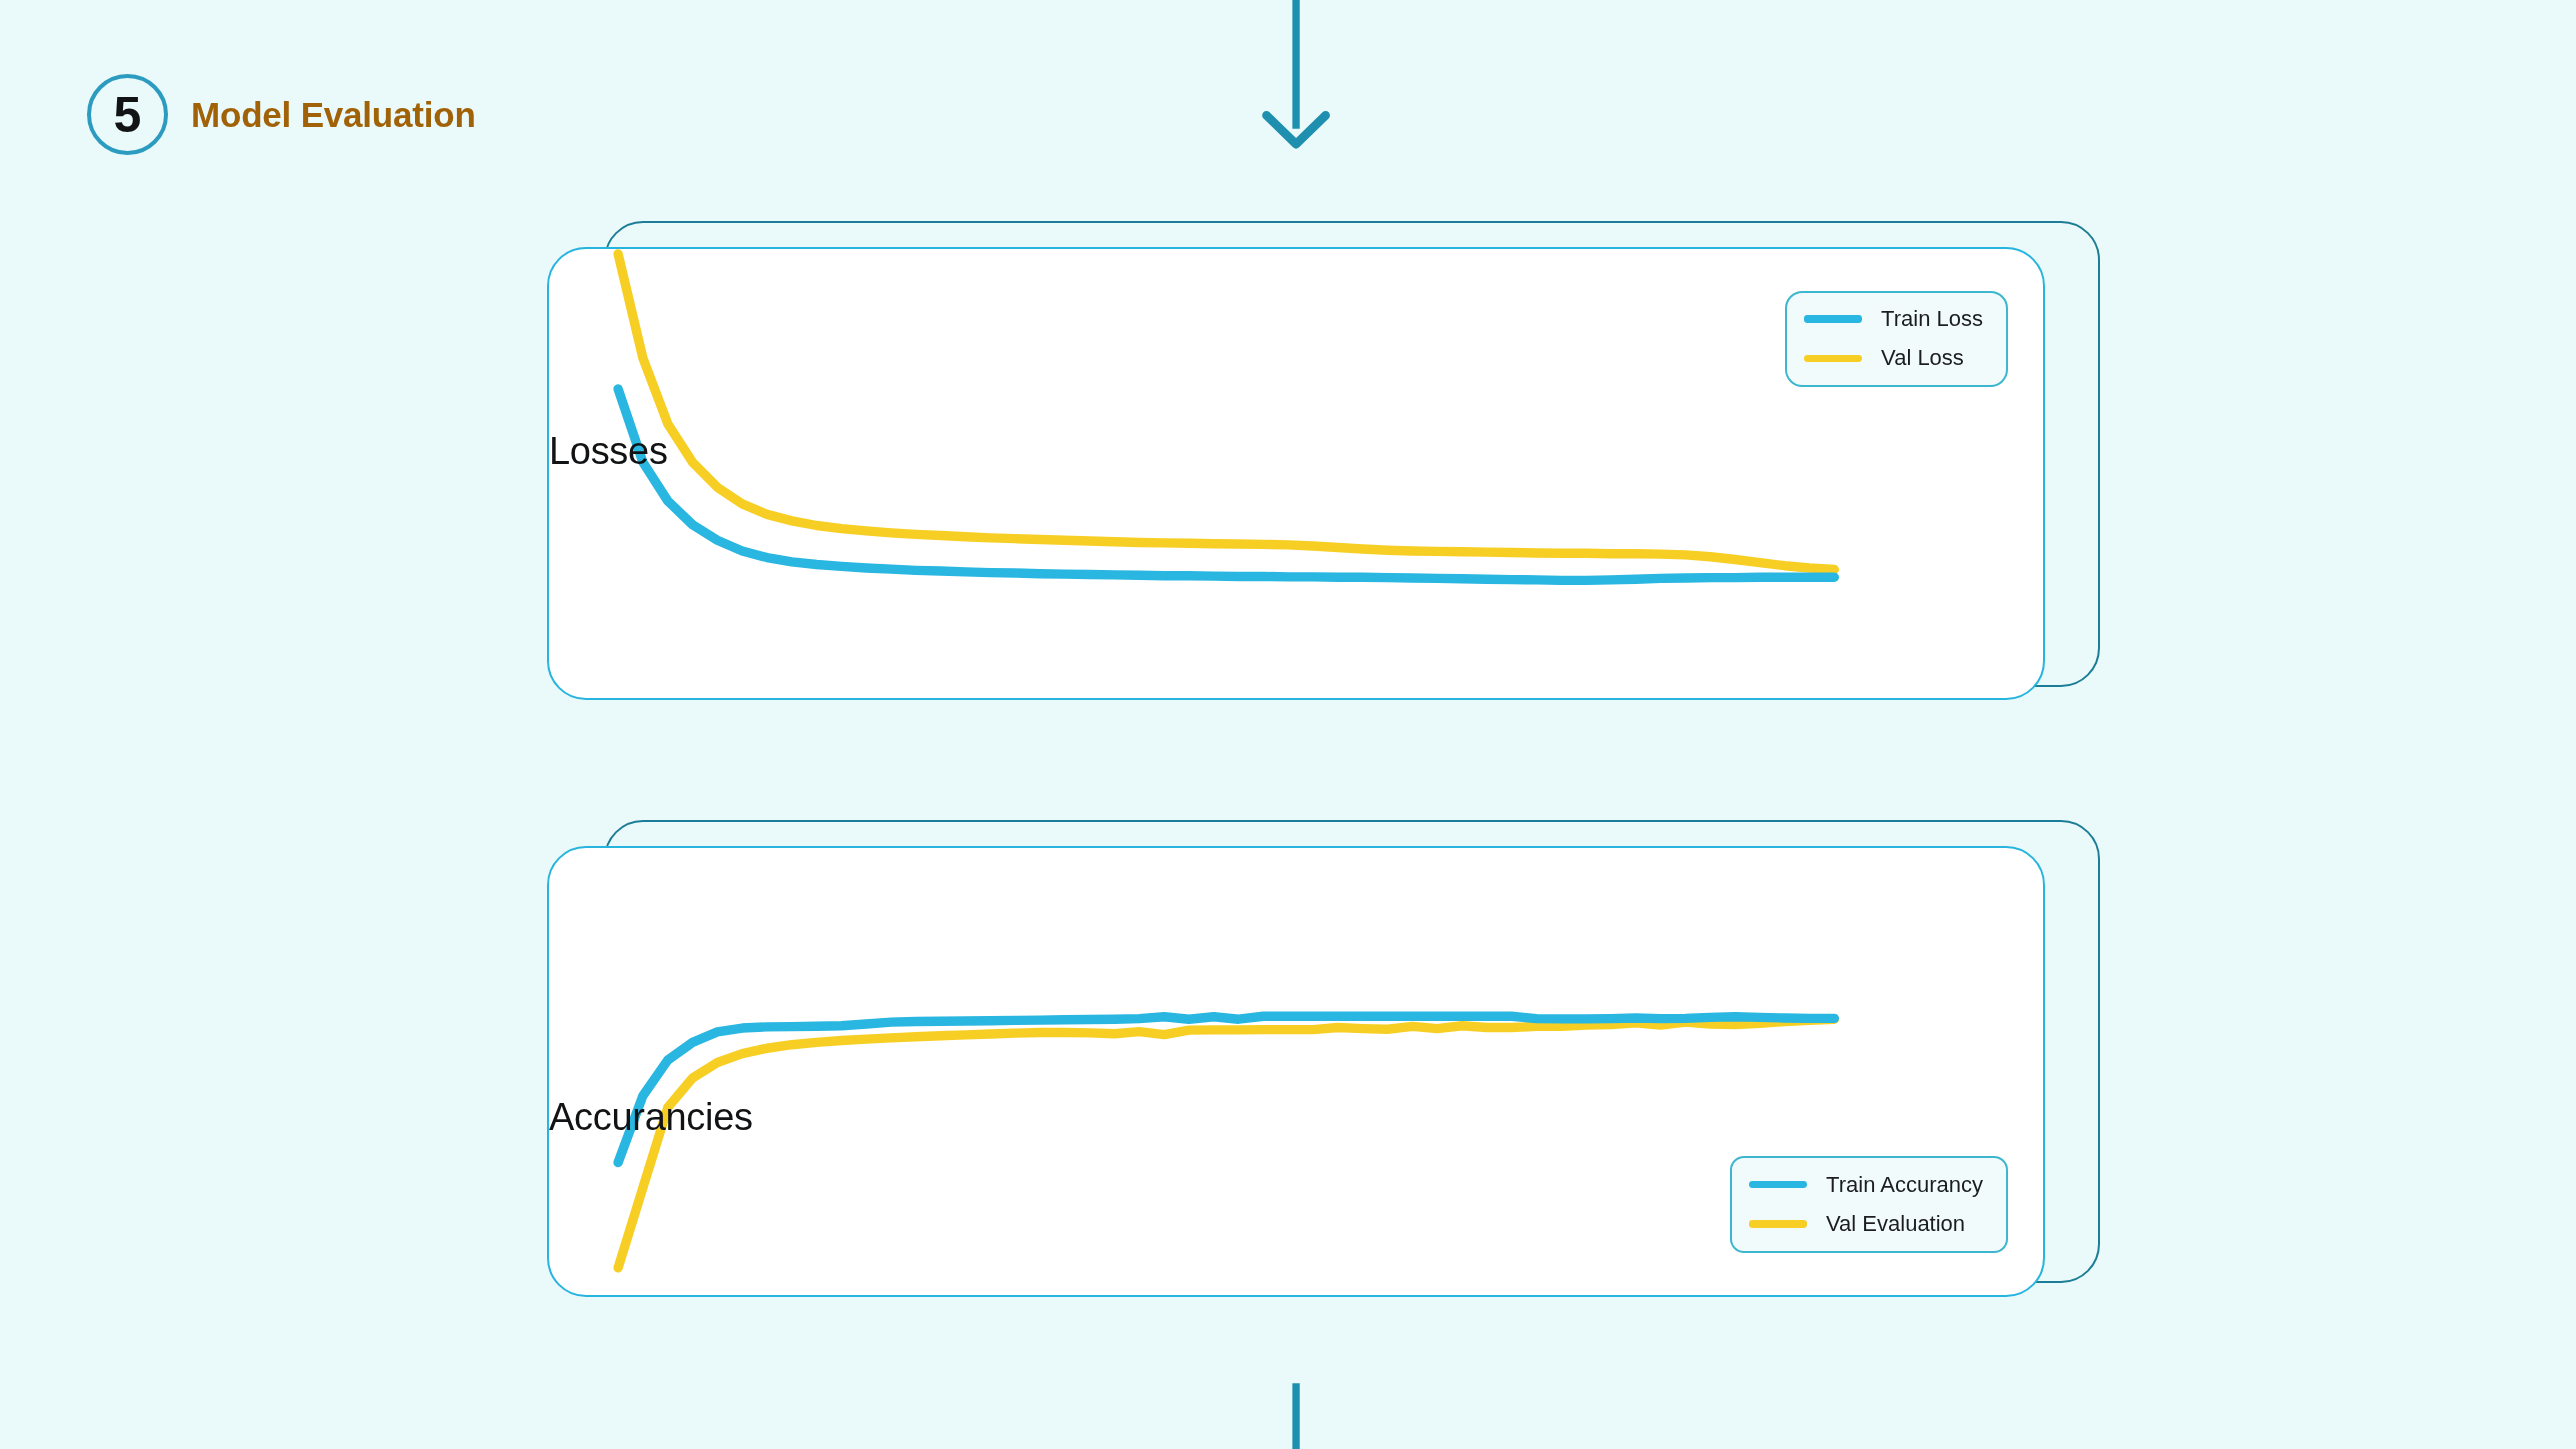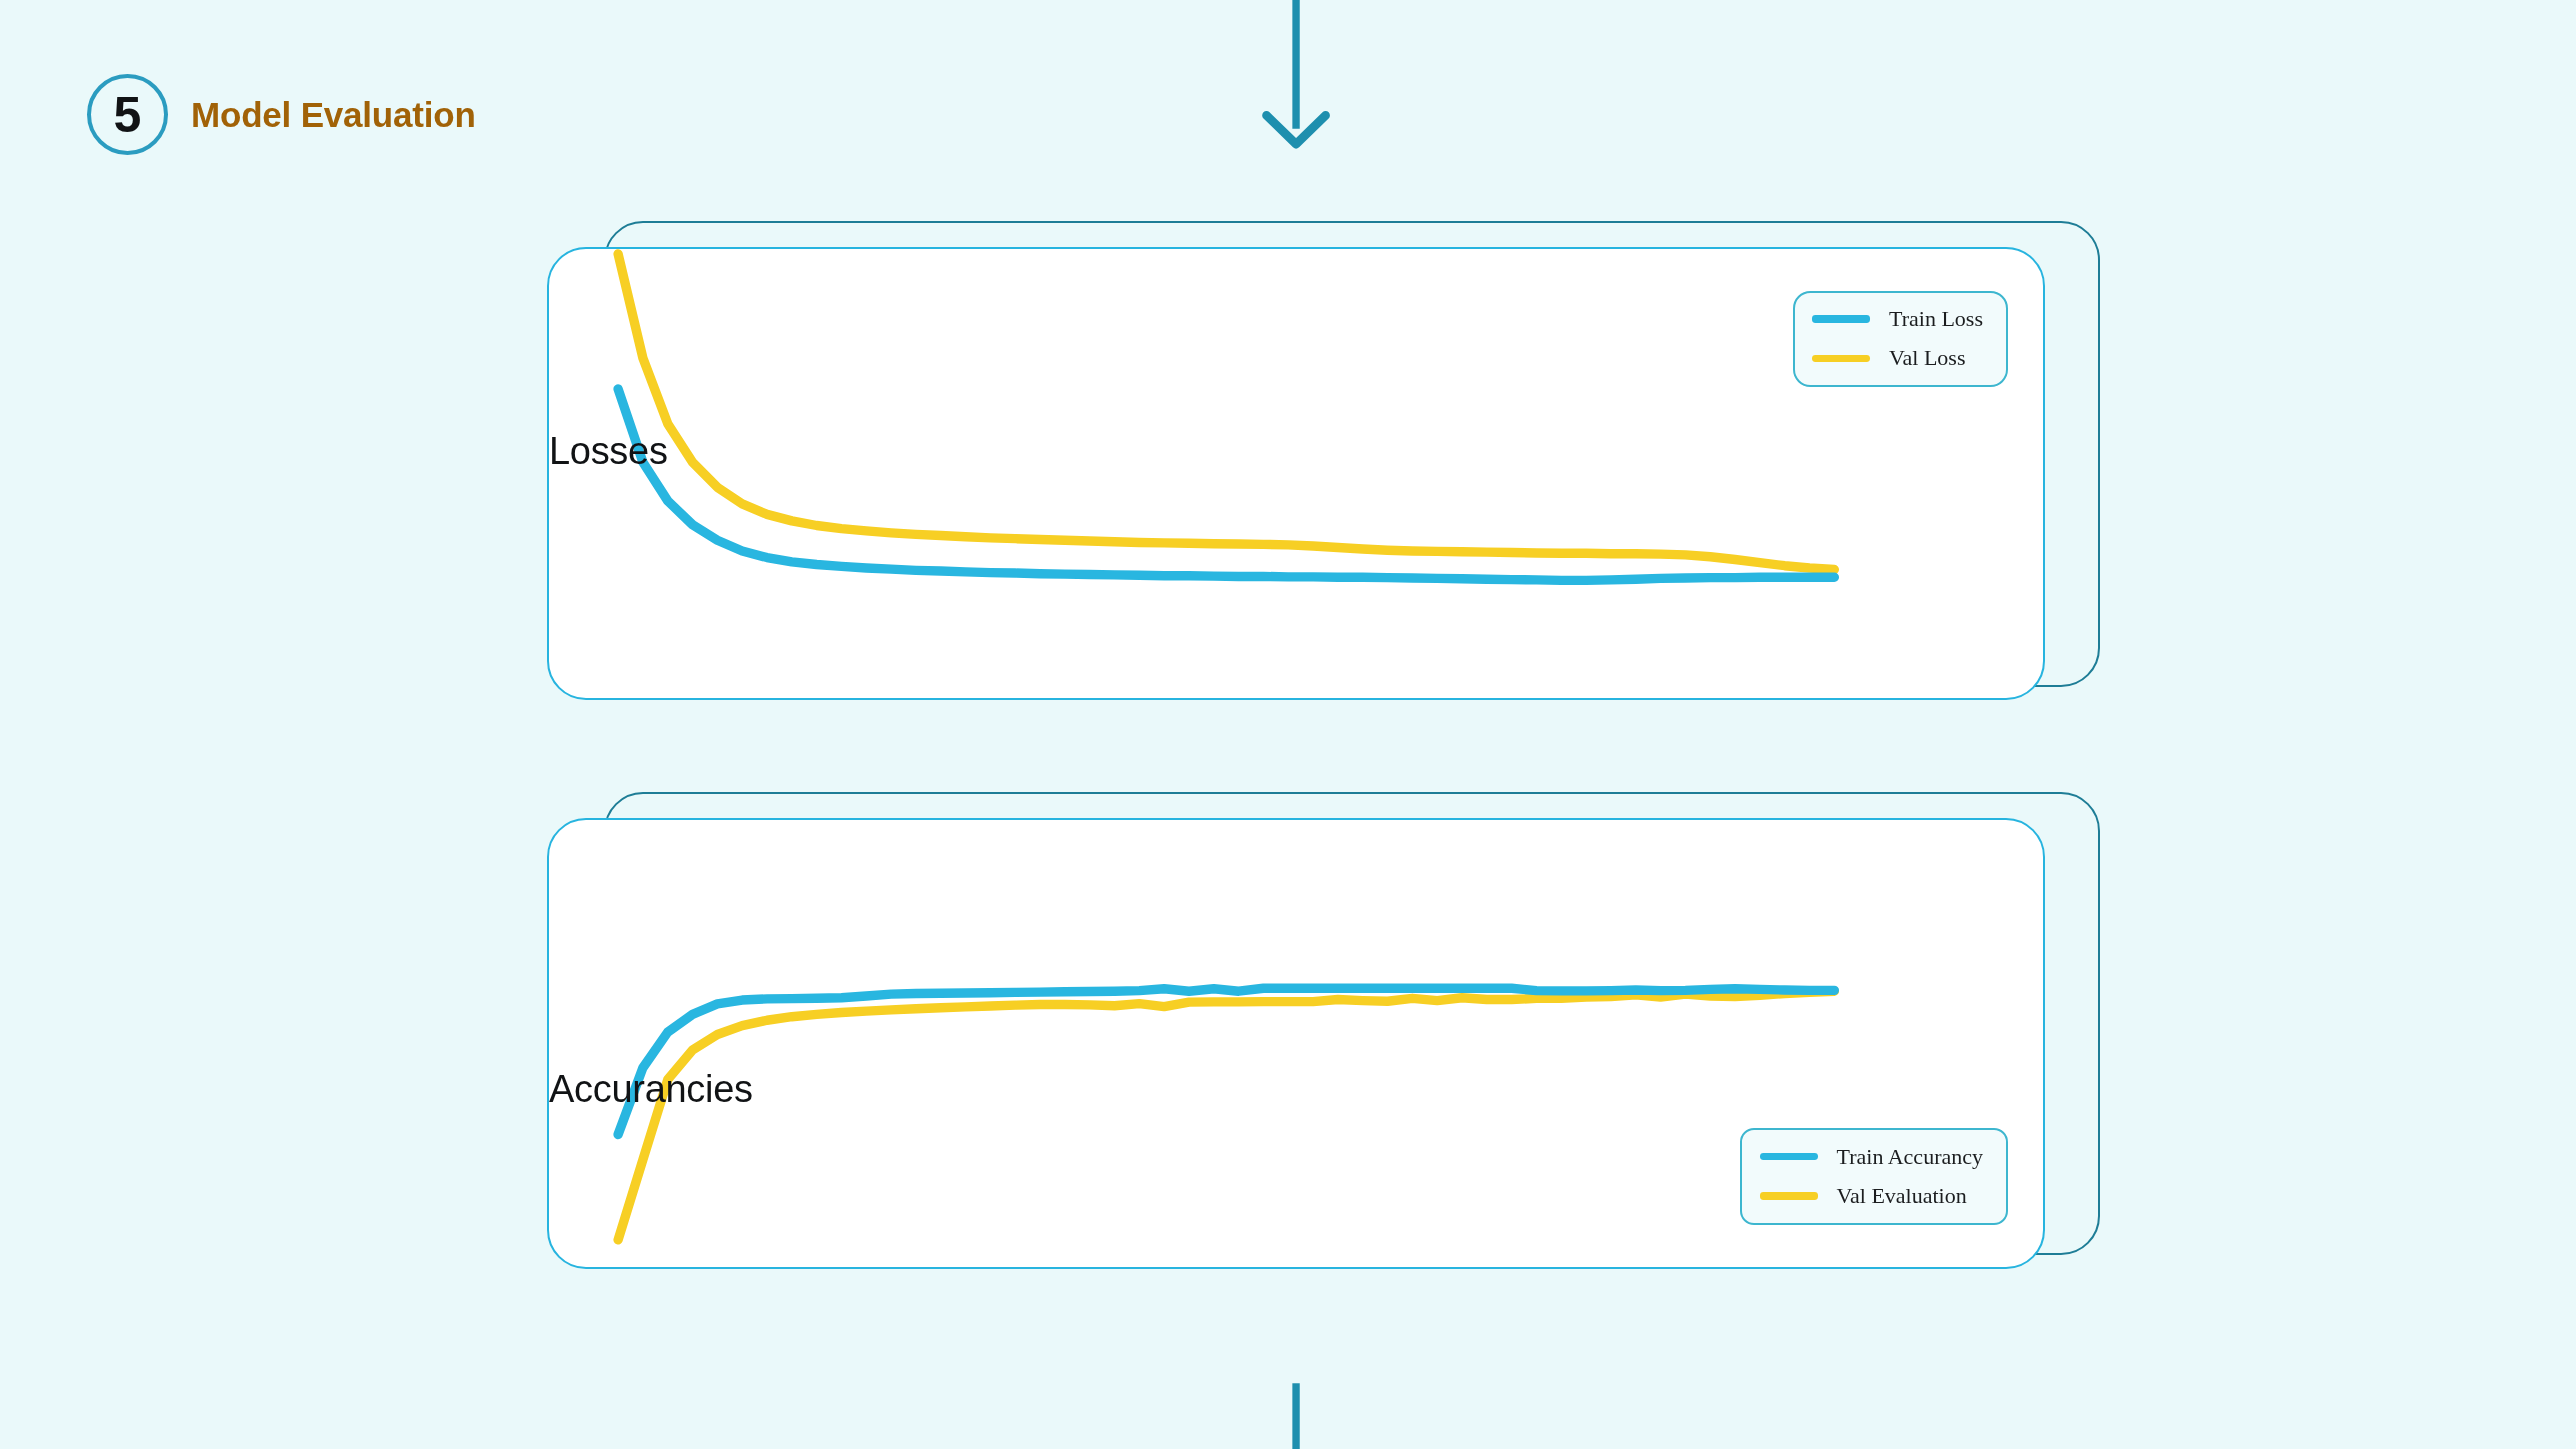--- a/index.html
+++ b/index.html
@@ -54,21 +54,21 @@
 
   
   .legend {
     position:absolute;
     border:2px solid #3db6cf;
     border-radius:17.4px;
     background:#f2fbfc;
     padding:13.4px 23px 13.4px 17.4px;
     display:flex; flex-direction:column; gap:13.4px;
   }
-  .legend-row { display:flex; align-items:center; gap:19px;font-family:Liberation Serif, serif; }
+  .legend-row { display:flex; align-items:center; gap:19px; }
   .legend-swatch { width:58px; height:7.4px; border-radius:3.4px; flex:none; }
   .legend-label { font-size:22px; color:#1b1d1f; white-space:nowrap; }
 </style>
 </head>
 <body>
 
 <div id="stage">
 
   <svg class="connector-svg" viewBox="0 0 3840 2160">
     <line x1="1932" y1="-10" x2="1932" y2="192" stroke="#1e8fae" stroke-width="11"></line>
@@ -104,21 +104,21 @@
           <span class="legend-label">Train Loss</span>
         </div>
         <div class="legend-row">
           <span class="legend-swatch" style="background:#f7cf24;"></span>
           <span class="legend-label">Val Loss</span>
         </div>
       </div>
     </div>
   </div>
 
-  <div class="card-group" style="left:547px; top:792px; width:1563px; height:480px;">
+  <div class="card-group" style="left:547px; top:820px; width:1563px; height:480px;">
 
     <div class="card-back" style="left:57px; top:0px; width:1496px; height:463px;"></div>
 
     <div class="card-front" style="left:0px; top:25.5px; width:1498px; height:451px;">
 
       <svg class="plot-svg" width="1498" height="451" viewBox="0 0 2233 672" preserveAspectRatio="none">
 
         <polyline fill="none" stroke="#f7cf24" stroke-width="14" stroke-linecap="round" stroke-linejoin="round" points="103.0,625.5 140.0,506.1 177.0,386.8 214.0,342.6 251.0,319.6 288.0,306.4 325.0,298.4 362.0,293.1 399.0,289.6 436.0,286.9 473.0,284.7 510.0,282.9 547.0,281.2 584.0,279.8 621.0,278.5 658.0,277.2 695.0,275.9 732.0,275.0 769.0,275.0 806.0,275.4 843.0,276.7 880.0,273.6 917.0,278.1 954.0,271.4 991.0,271.0 1028.0,271.0 1065.0,270.6 1102.0,270.6 1139.0,270.6 1176.0,267.5 1213.0,269.2 1250.0,270.1 1287.0,265.7 1324.0,269.2 1361.0,264.8 1398.0,267.5 1435.0,267.5 1472.0,265.7 1509.0,265.7 1546.0,263.9 1583.0,263.0 1620.0,260.4 1657.0,263.9 1694.0,259.5 1731.0,262.2 1768.0,263.0 1805.0,261.3 1842.0,258.6 1879.0,256.9 1916.0,255.1"></polyline>
 
         <polyline fill="none" stroke="#29b6e0" stroke-width="14" stroke-linecap="round" stroke-linejoin="round" points="103.0,468.6 140.0,369.1 177.0,316.1 214.0,289.6 251.0,274.1 288.0,268.3 325.0,266.6 362.0,266.1 399.0,265.7 436.0,264.8 473.0,262.2 510.0,259.5 547.0,258.6 584.0,258.2 621.0,257.7 658.0,257.3 695.0,256.9 732.0,256.4 769.0,256.0 806.0,255.5 843.0,255.1 880.0,254.2 917.0,251.5 954.0,255.1 991.0,251.5 1028.0,255.1 1065.0,250.7 1102.0,250.7 1139.0,250.7 1176.0,250.7 1213.0,250.7 1250.0,250.7 1287.0,250.7 1324.0,250.7 1361.0,250.7 1398.0,250.7 1435.0,250.7 1472.0,254.2 1509.0,254.6 1546.0,254.6 1583.0,254.2 1620.0,253.3 1657.0,254.2 1694.0,253.8 1731.0,252.4 1768.0,251.5 1805.0,252.4 1842.0,253.3 1879.0,253.8 1916.0,253.8"></polyline>

